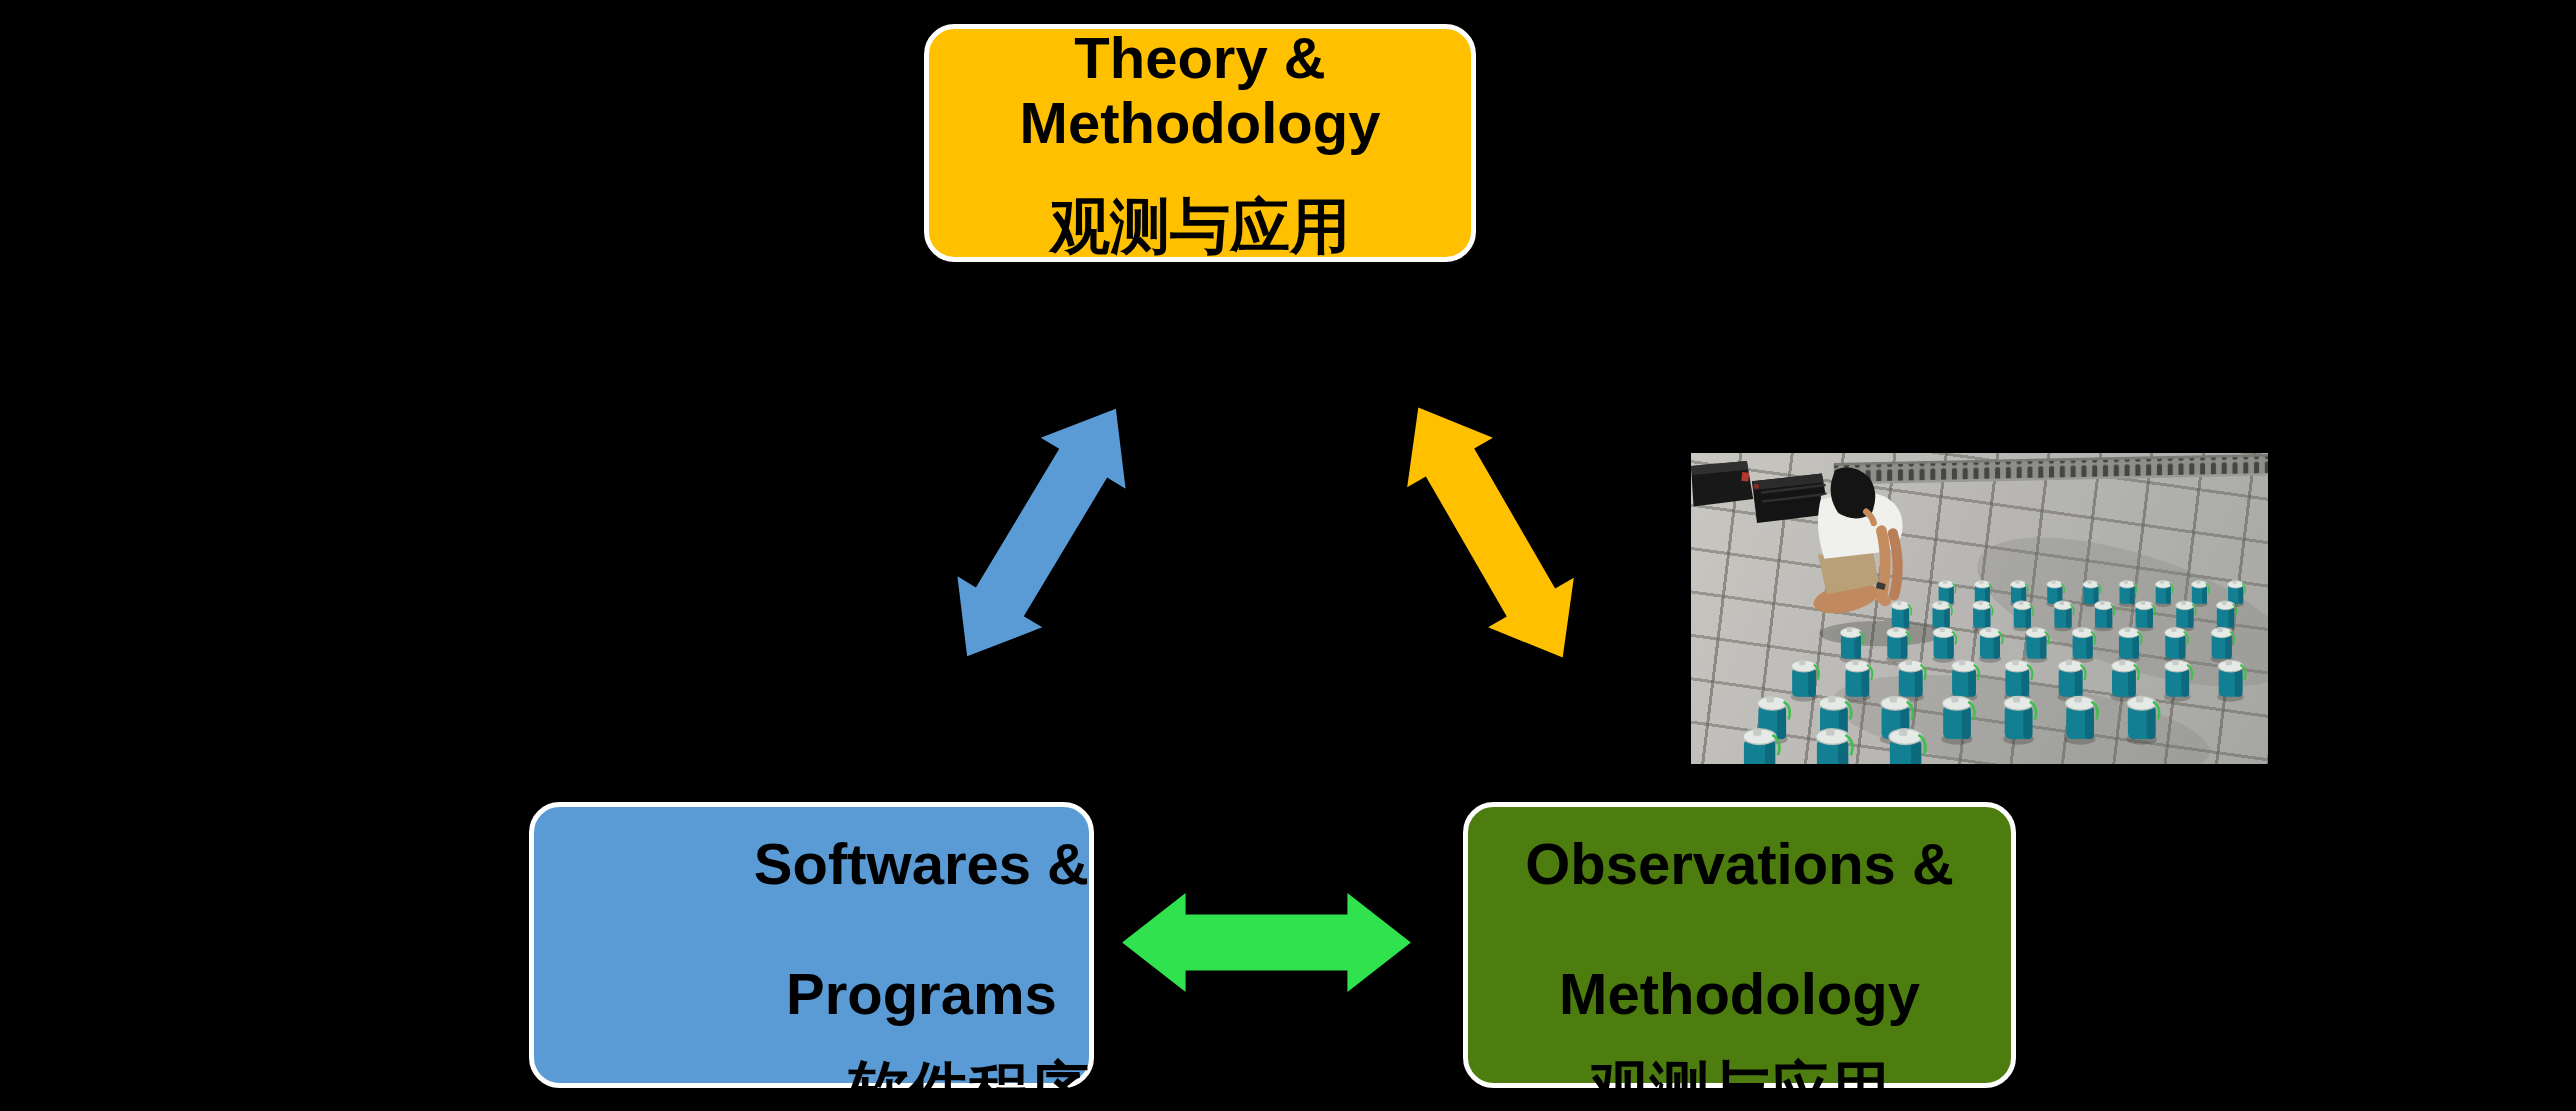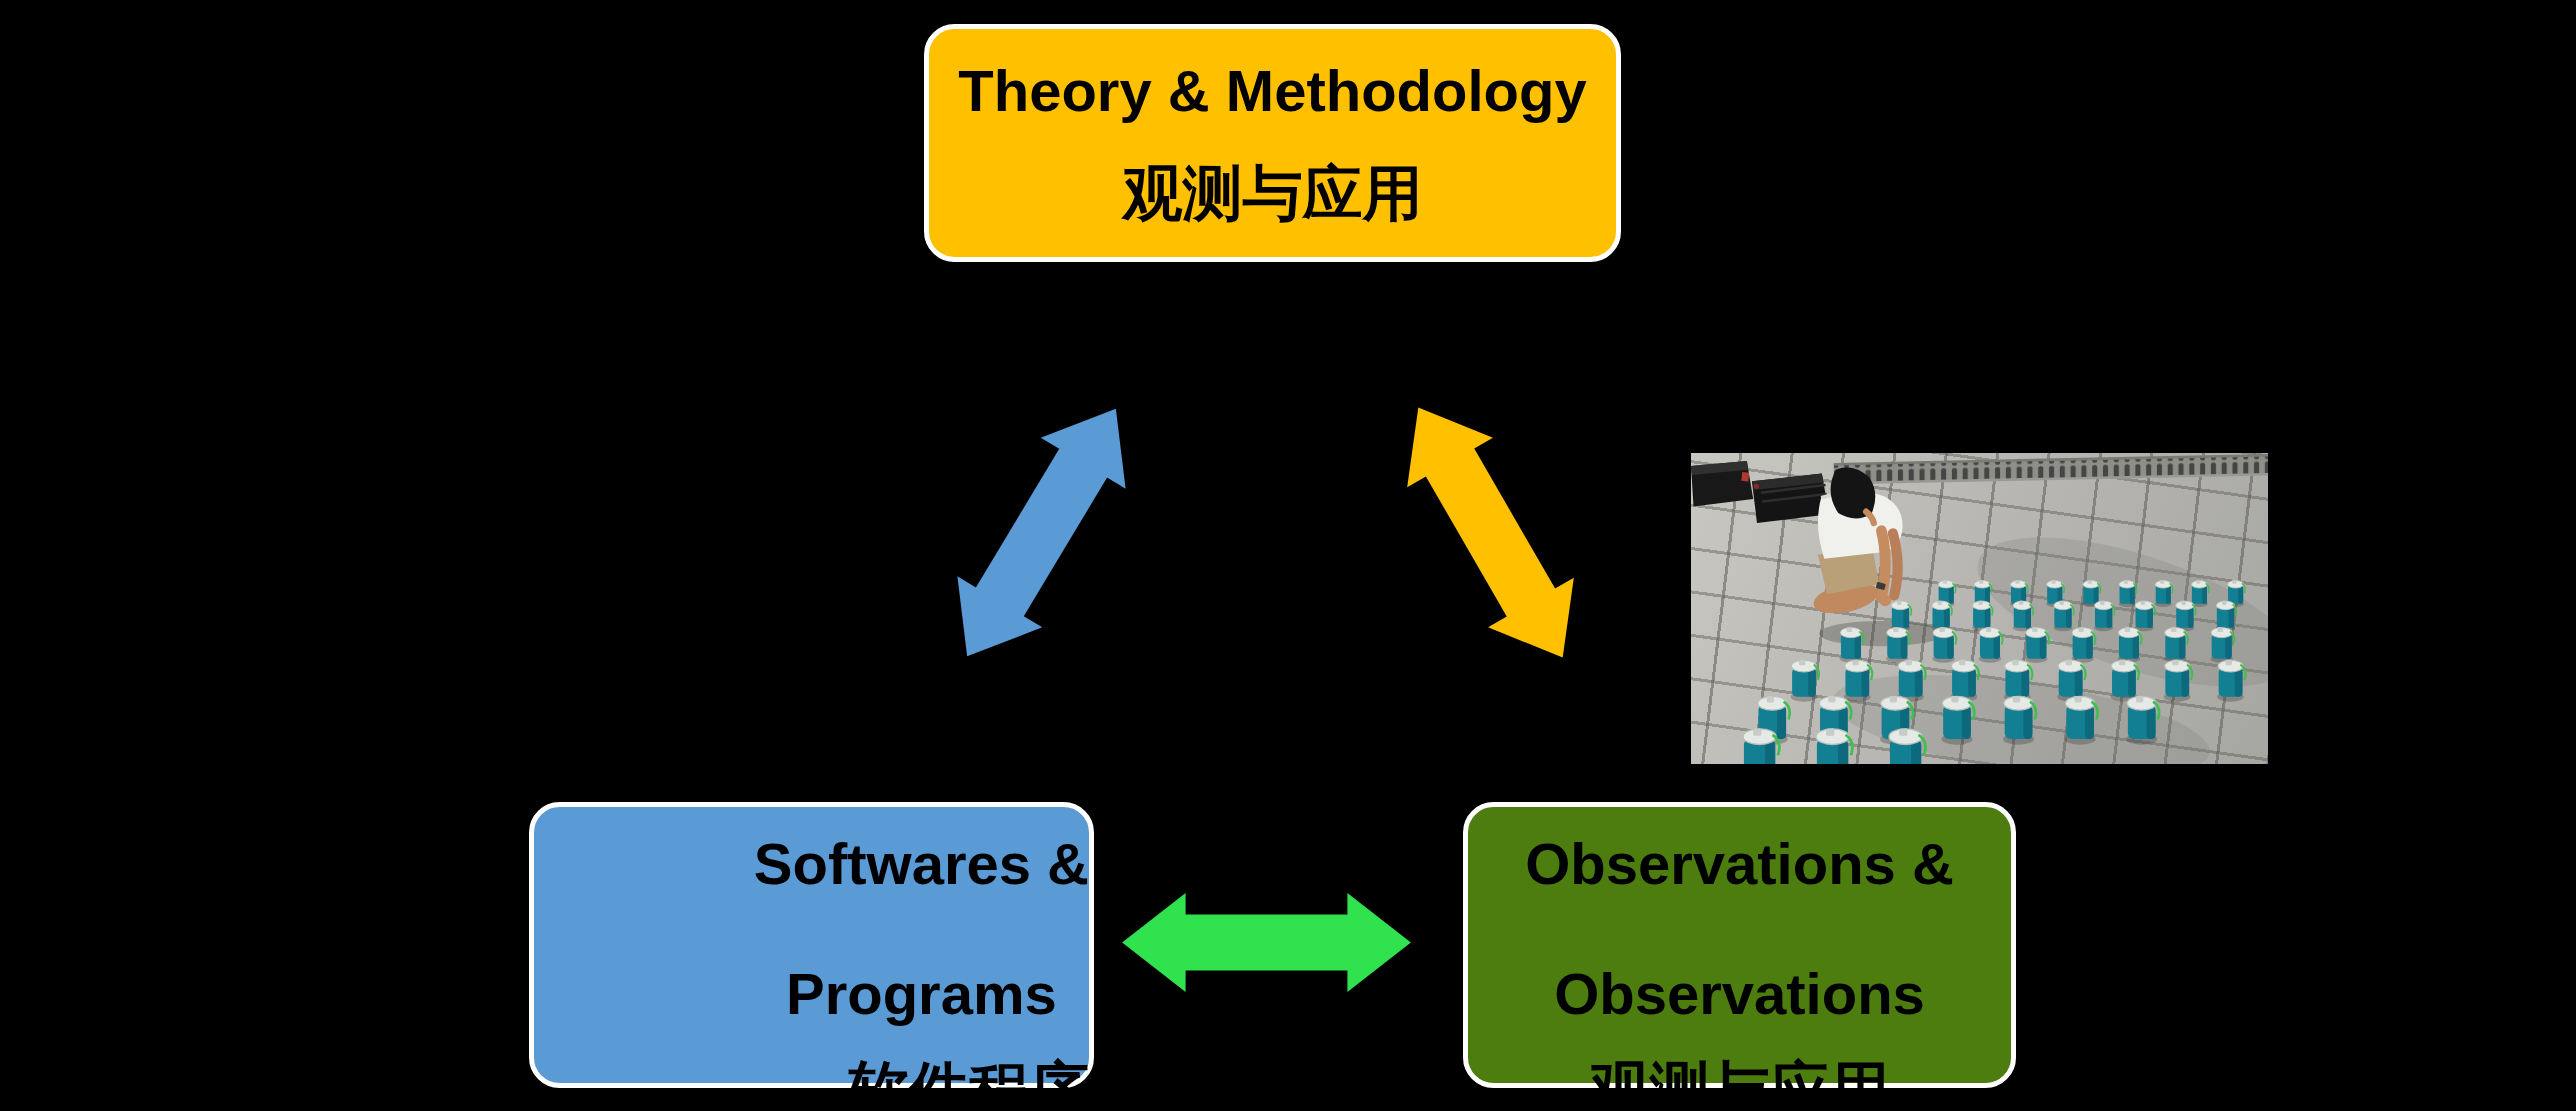--- a/index.html
+++ b/index.html
@@ -23,21 +23,21 @@
     text-align:center;
     color:#000;
   }
   .cbox .en {
     font-size:58px; font-weight:bold; line-height:1.12;
     letter-spacing:0px; white-space:pre-line;
   }
   .cbox .zh {
     font-size:60px; font-weight:bold; line-height:1.1;
   }
-  #box-theory       { left:924px; top:24px;   width:697px; height:238px; }
+  #box-theory       { left:924px; top:24px;   width:552px; height:238px; }
   #box-theory .zh   { margin-top:38px; }
   #box-softwares    { left:529px;  top:802px; width:565px;  height:286px; }
   #box-observations { left:1463px; top:802px; width:553px;  height:286px; }
   .cbox-bottom .zh  { margin-top:30.5px; }
 
   
   .darrow { position:absolute; width:289px; height:99px; }
   .darrow svg { display:block; width:100%; height:100%; }
   #arrow-blue   { left:897px; top:483px;  transform:rotate(-59deg); }
   #arrow-yellow { left:1346px; top:483px;  transform:rotate(60deg);  }
@@ -68,21 +68,21 @@
     <div class="en">
       <span>Softwares &amp;</span><br>
       <span>Programs</span>
     </div>
     <div class="zh">软件程序</div>
   </div>
 
   <div class="cbox cbox-bottom" id="box-observations" style="background-color: #4d7c0f;">
     <div class="en">
       <span>Observations &amp;</span><br>
-      <span>Observations</span>
+      <span>Methodology</span>
     </div>
     <div class="zh">观测与应用</div>
   </div>
 
   <div class="darrow" id="arrow-blue">
     <svg viewBox="0 0 455 156">
       <polygon points="0,78 100,0 100,34 355,34 355,0 455,78 355,156 355,122 100,122 100,156" fill="#5B9BD5"></polygon>
     </svg>
   </div>
 

